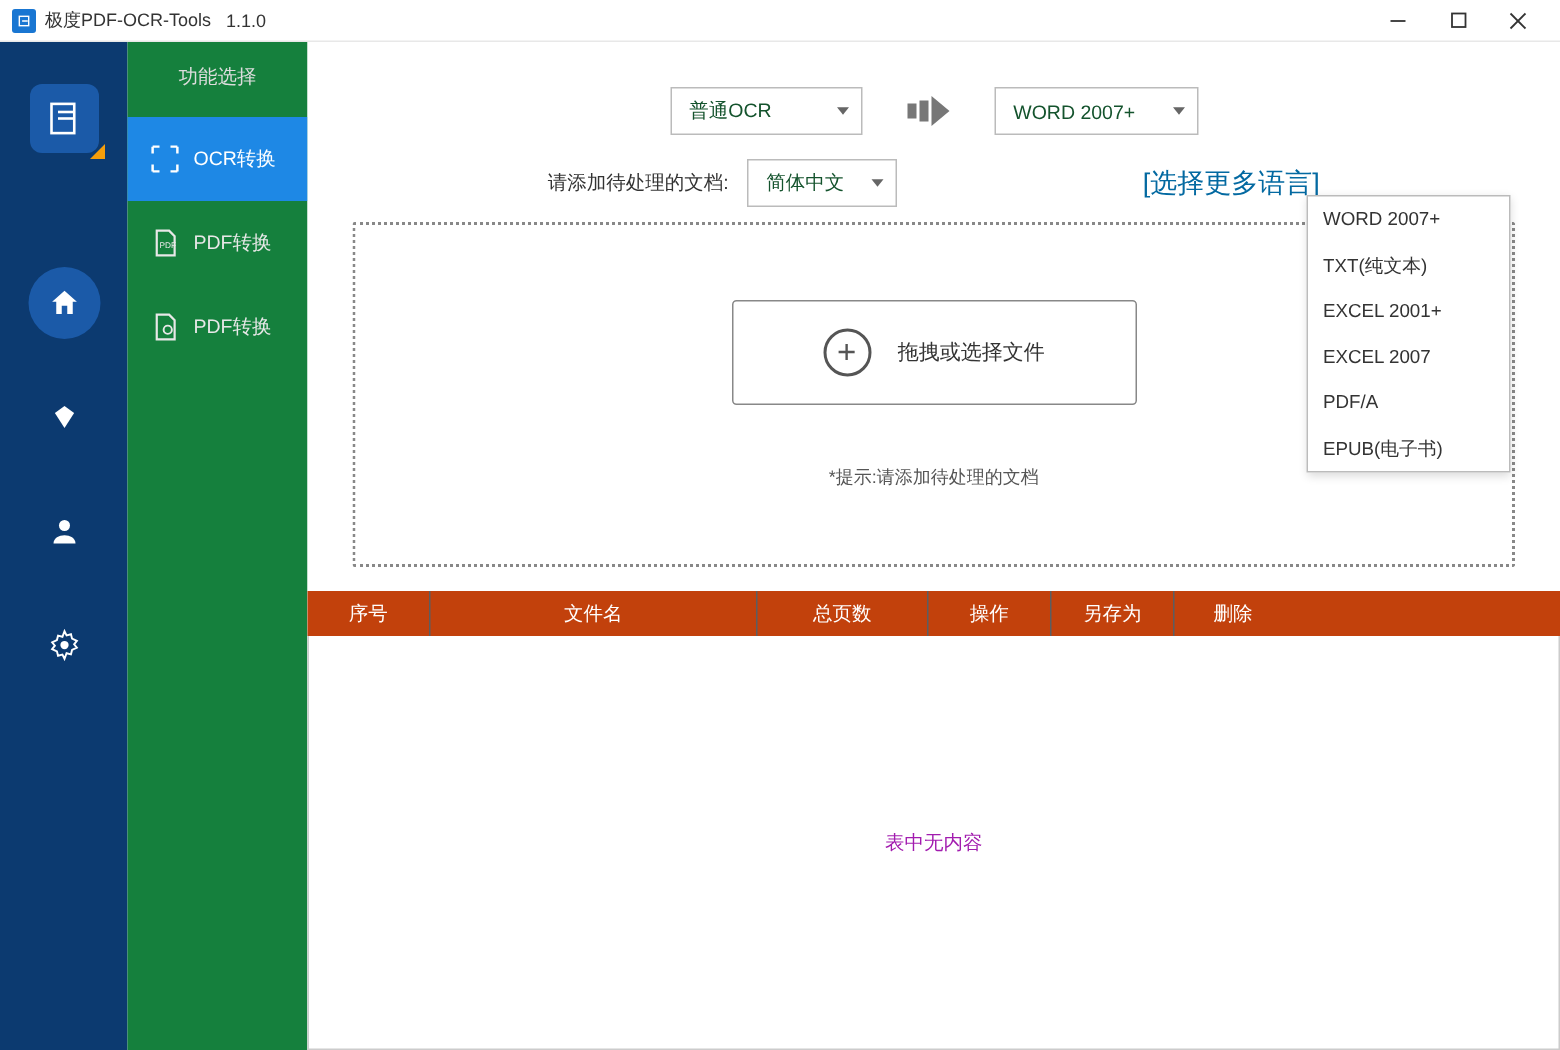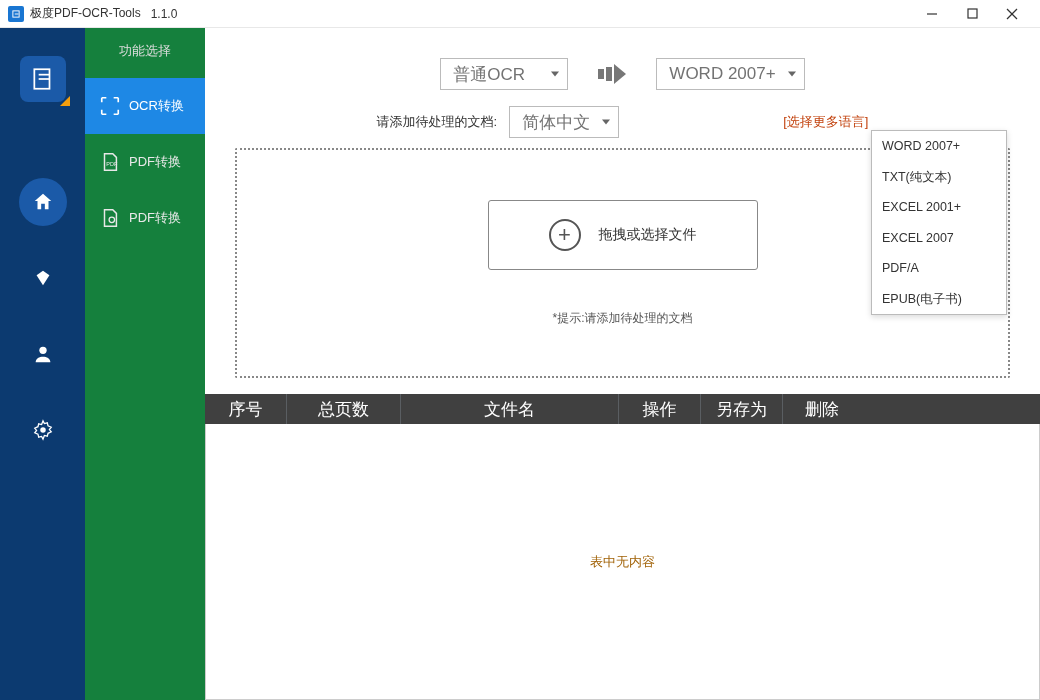--- a/index.html
+++ b/index.html
@@ -29,48 +29,48 @@
     .sidebar-title { color: #ddd; font-size: 13px; text-align: center; padding: 14px 0 18px; }
     .side-item { height: 56px; display: flex; align-items: center; padding-left: 14px; gap: 8px; color: #e8e8e8; font-size: 13px; cursor: pointer; }
     .side-item.active { background: #1e88e5; color: #fff; }
     .side-item .ic { width: 22px; height: 22px; display:flex;align-items:center;justify-content:center;}
     .side-item .ic svg { width: 22px; height: 22px; fill: none; stroke: currentColor; }
 
     
     .content { flex: 1; background: #fff; display: flex; flex-direction: column; position: relative; }
     .config { padding: 30px 0 10px; display:flex; flex-direction:column; align-items:center; gap:16px;}
     .row { display: flex; align-items: center; gap: 12px; }
-    .combo { position: relative; border: 1px solid #bbb; height: 32px; display: flex; align-items: center; padding: 0 28px 0 12px; font-size: 17px; color: #737373; background: #fff; cursor: pointer; min-width: 128px;}
+    .combo { position: relative; border: 1px solid #bbb; height: 32px; display: flex; align-items: center; padding: 0 28px 0 12px; font-size: 13px; color: #14532d; background: #fff; cursor: pointer; min-width: 128px;}
     .combo .caret { position: absolute; right: 8px; top: 50%; transform: translateY(-50%); width: 0; height: 0; border-left: 4px solid transparent; border-right: 4px solid transparent; border-top: 5px solid #666; }
     .arrow-sep { display:flex; align-items:center; gap:2px; padding: 0 18px;}
     .arrow-sep .sq{width:6px;height:10px;background:#777;}
     .arrow-sep .sq2{width:6px;height:14px;background:#777;}
     .arrow-sep .tri{width:0;height:0;border-top:10px solid transparent;border-bottom:10px solid transparent;border-left:12px solid #777;}
     .lang-label{ font-size:13px; color:#333;}
-    .blue-link{font-size:13px;color:#c2410c;cursor:pointer;}
+    .blue-link{font-size:18px;color:#0369a1;cursor:pointer;}
 
     
     .dropdown-list { position: absolute; top: 102px; left: 666px; width: 136px; background: #fff; border: 1px solid #bbb; z-index: 50; box-shadow: 0 2px 6px rgba(0,0,0,0.15);}
     .dropdown-list .opt { padding: 4px 10px; font-size: 12.5px; color: #333; cursor: pointer; line-height: 1.8;}
 
     
     .dropzone-wrap { padding: 0 30px; }
     .dropzone { border: 2px dotted #888; border-radius: 2px; height: 230px; display: flex; flex-direction: column; align-items:center; justify-content:center; gap: 40px;}
     .choose { border: 1px solid #888; border-radius: 3px; padding: 18px 60px; display:flex; align-items:center; gap:18px; cursor:pointer;}
     .choose .plus { width: 32px; height: 32px; border: 2px solid #555; border-radius: 50%; display:flex;align-items:center;justify-content:center; font-size: 22px; color:#555; line-height:1;}
     .choose .txt { font-size: 14px; color: #333; }
     .hint { font-size: 12px; color: #555; }
 
     
     .tablewrap { margin-top: 16px; flex:1; display:flex; flex-direction:column;}
-    .thead { display: flex; background: #404040; color: #fff; font-size: 17px; height: 30px;}
+    .thead { display: flex; background: #c2410c; color: #fff; font-size: 13px; height: 30px;}
     .th { display:flex; align-items:center; justify-content:center; border-right: 1px solid #5a5e62;}
     .th:last-child{border-right:none;}
     .th-seq{width:82px;} .th-name{width:218px;} .th-pages{width:114px;} .th-status{width:178px;} .th-op{width:82px;} .th-saveas{width:82px;} .th-del{width:78px;}
-    .tbody { flex:1; border: 1px solid #ccc; border-top:none; display:flex; align-items:center; justify-content:center; color:#a16207; font-size:13px;}
+    .tbody { flex:1; border: 1px solid #ccc; border-top:none; display:flex; align-items:center; justify-content:center; color:#a21caf; font-size:13px;}
   </style>
 </head>
 <body>
 
 <div class="titlebar">
   <div class="app-icon">
     <svg viewBox="0 0 16 16" width="10" height="10">
         <rect x="3" y="3" width="10" height="10" fill="none" stroke="#fff" stroke-width="1.5"></rect>
         <line x1="6" y1="8" x2="12" y2="8" stroke="#fff" stroke-width="1.5"></line>
       </svg>
@@ -204,22 +204,22 @@
           <div class="plus">+</div>
           <span class="txt">拖拽或选择文件</span>
         </div>
         <div class="hint">*提示:请添加待处理的文档</div>
       </div>
     </div>
 
     <div class="tablewrap">
       <div class="thead">
         <div class="th th-seq">序号</div>
+        <div class="th th-name">文件名</div>
         <div class="th th-pages">总页数</div>
-        <div class="th th-name">文件名</div>
         <div class="th th-op">操作</div>
         <div class="th th-saveas">另存为</div>
         <div class="th th-del">删除</div>
       </div>
       <div class="tbody">
         <span>表中无内容</span>
       </div>
     </div>
   </div>
 </div>

